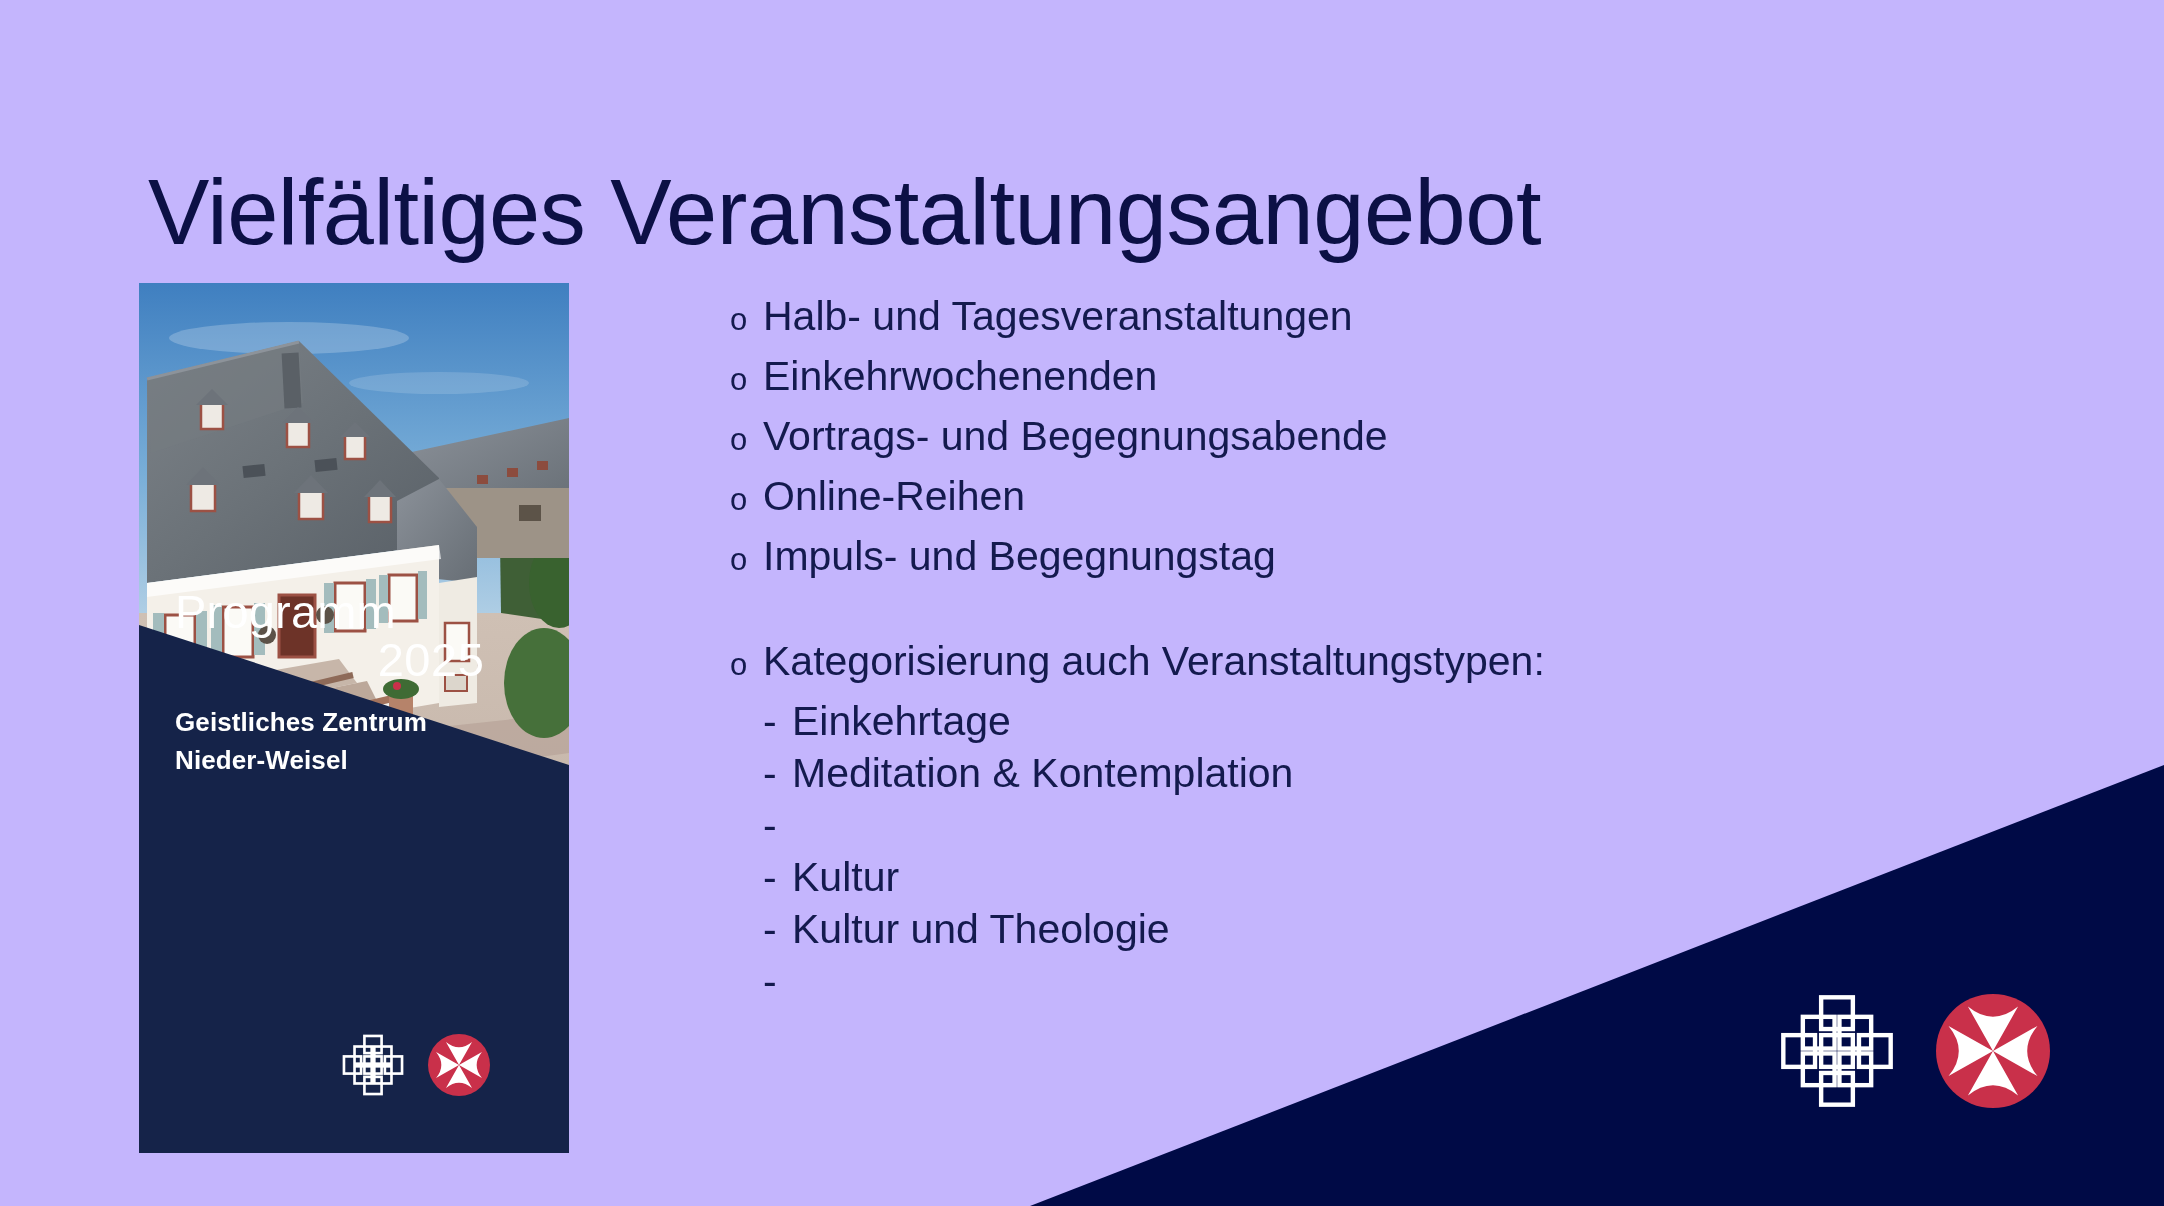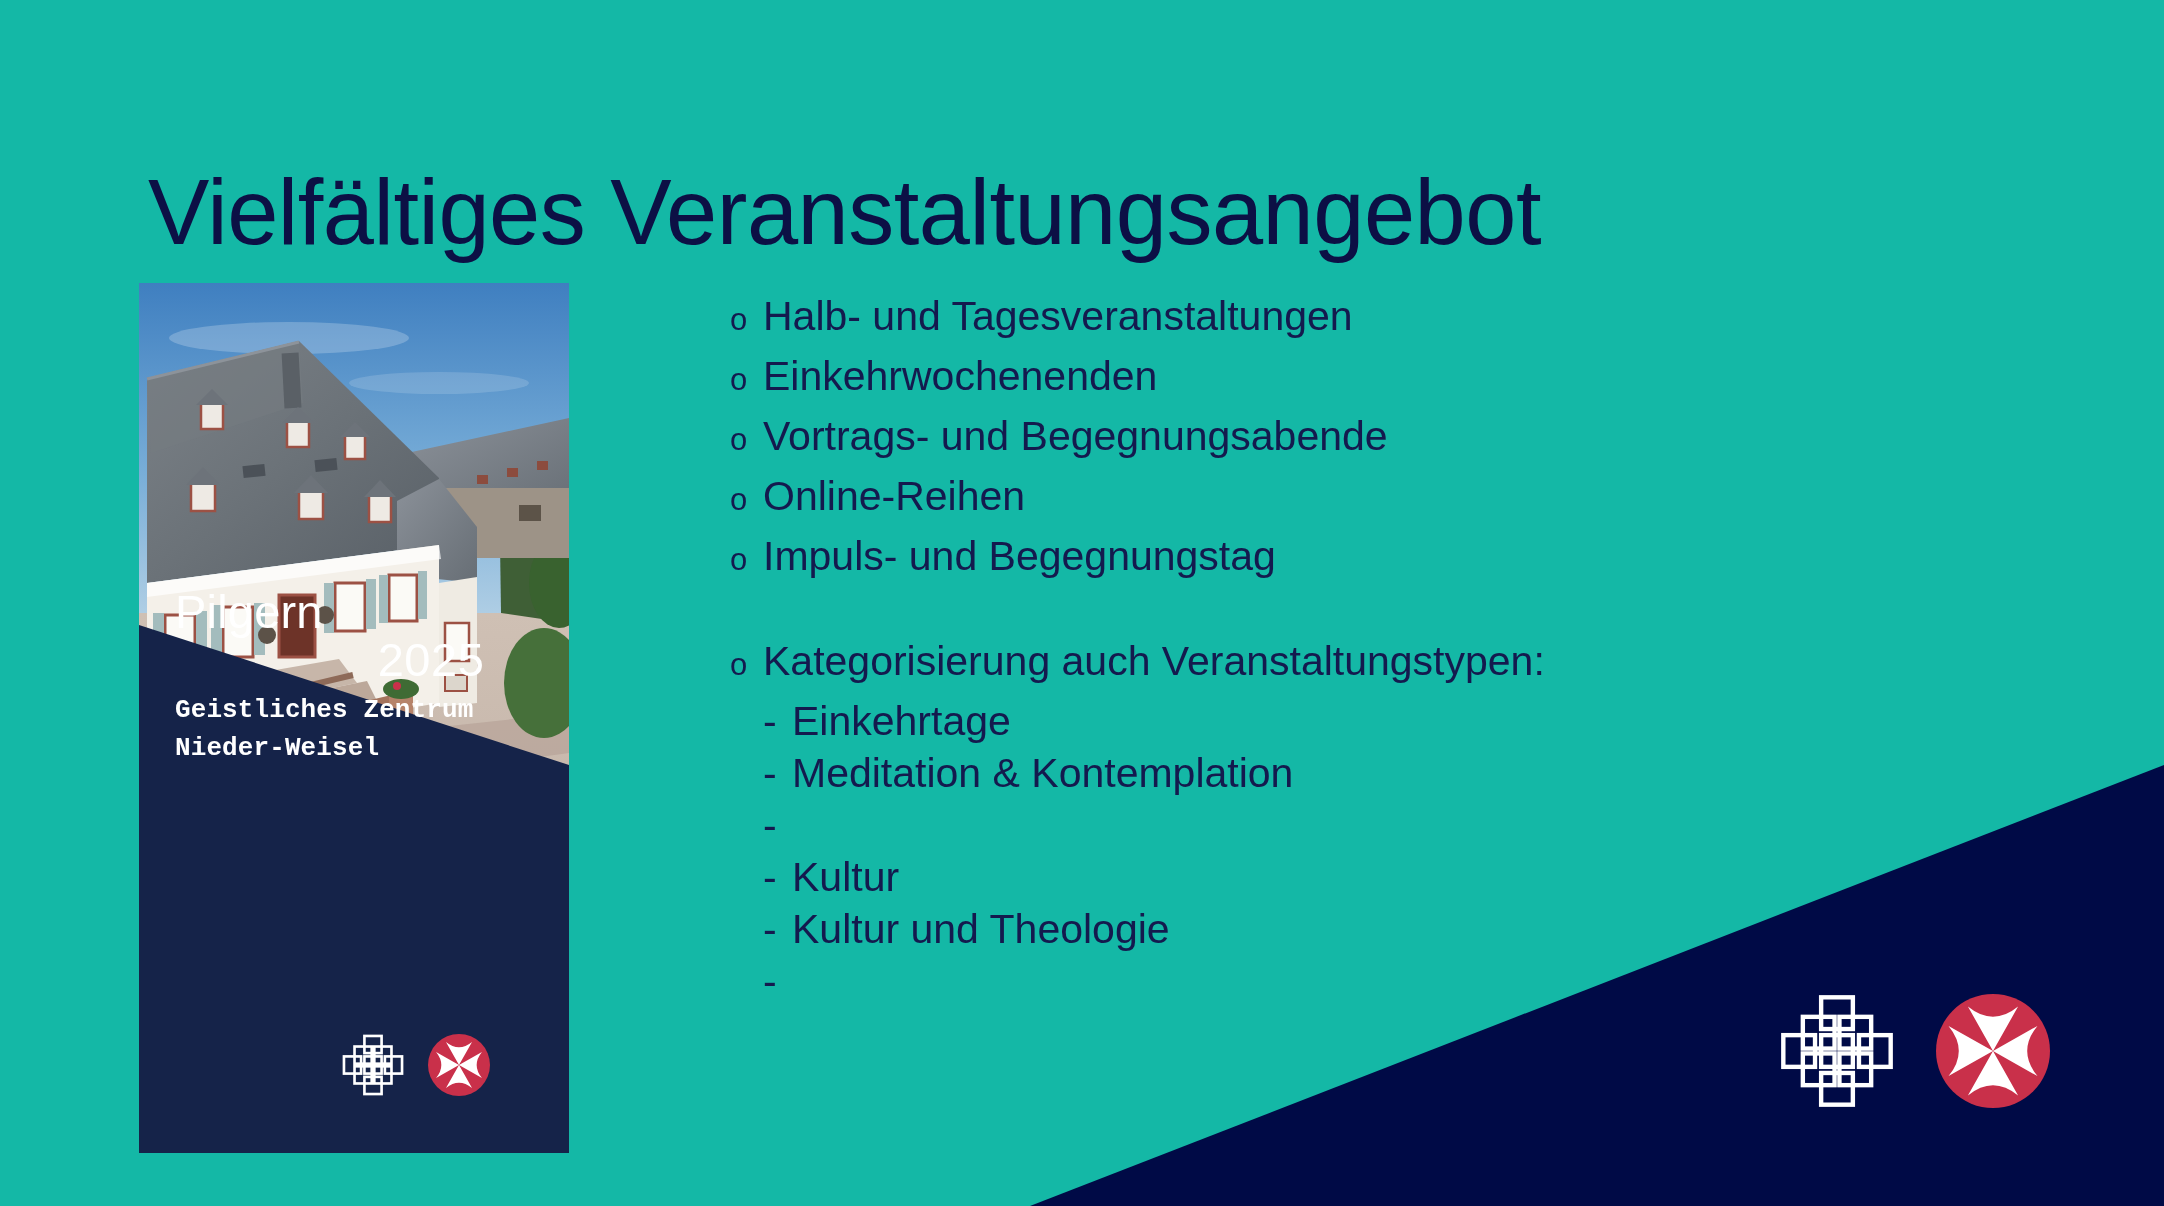--- a/index.html
+++ b/index.html
@@ -7,21 +7,21 @@
     padding: 0;
     background: #ffffff;
   }
   body {
     font-family: "Liberation Sans", sans-serif;
   }
   #slide {
     position: relative;
     width: 2164px;
     height: 1206px;
-    background: #14b8a6;
+    background: #c4b5fd;
     overflow: hidden;
   }
 
   
   .corner-triangle {
     position: absolute;
     left: 0;
     top: 0;
     width: 2164px;
     height: 1206px;
@@ -84,26 +84,25 @@
   }
   .booklet-year {
     font-size: 47px;
     font-weight: 400;
     letter-spacing: 0.5px;
     line-height: 1.05;
     text-align: center;
     padding-left: 152px;
   }
   .booklet-sub {
-    margin-top: 8px;
+    margin-top: 20px;
     font-size: 26px;
     font-weight: 700;
     line-height: 1.45;
     letter-spacing: 0.1px;
-    font-family: Liberation Mono, monospace;
   }
   .booklet-logos {
     position: absolute;
     left: 340px;
     top: 1032px;
     display: flex;
     align-items: center;
     gap: 22px;
   }
 
@@ -309,21 +308,21 @@
         <rect x="160" y="438" width="30" height="58" fill="#b8a395"></rect>
         <rect x="148" y="430" width="22" height="62" fill="#a3bcbd"></rect>
       </svg>
     </div>
 
     <svg class="booklet-navy" viewBox="0 0 430 870" preserveAspectRatio="none">
       <polygon points="0,342 430,482 430,870 0,870" fill="#152349"></polygon>
     </svg>
 
     <div class="booklet-text">
-      <div class="booklet-programm">Pilgern</div>
+      <div class="booklet-programm">Programm</div>
       <div class="booklet-year">2025</div>
       <div class="booklet-sub">
         <div>Geistliches Zentrum</div>
         <div>Nieder-Weisel</div>
       </div>
     </div>
   </div>
 
   <div class="booklet-logos">
     <svg width="66" height="66" viewBox="0 0 100 100">

